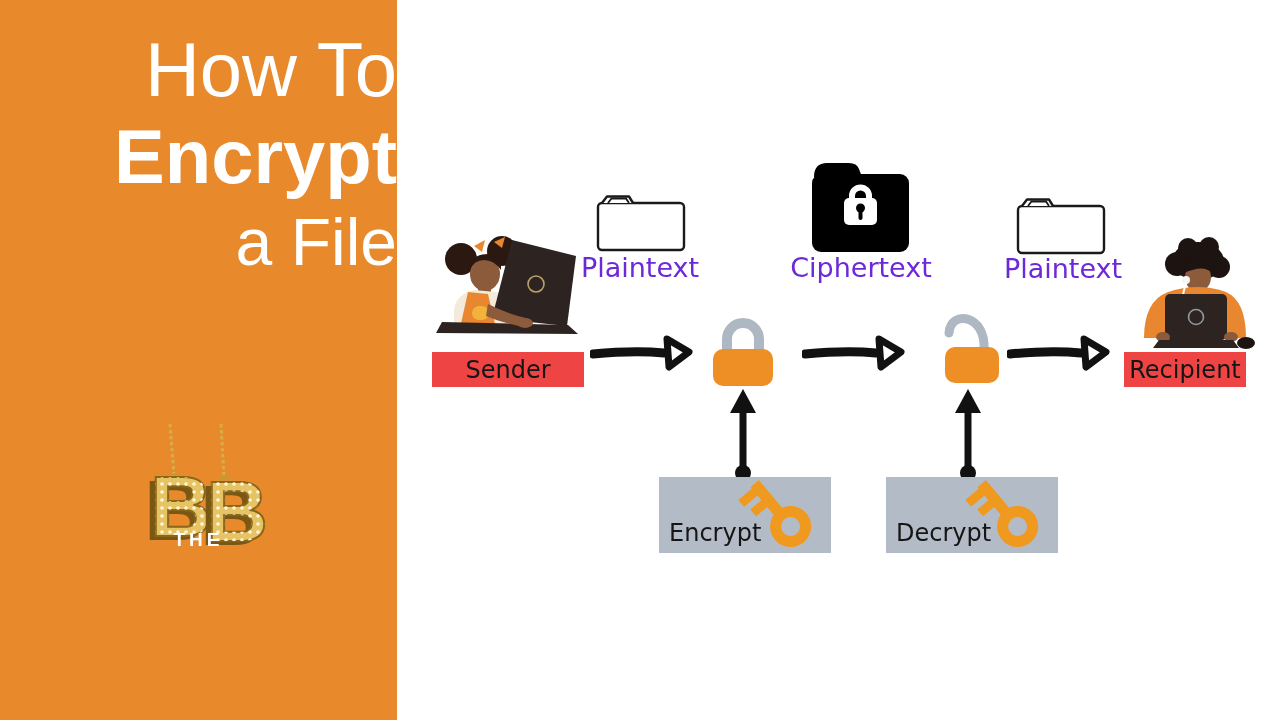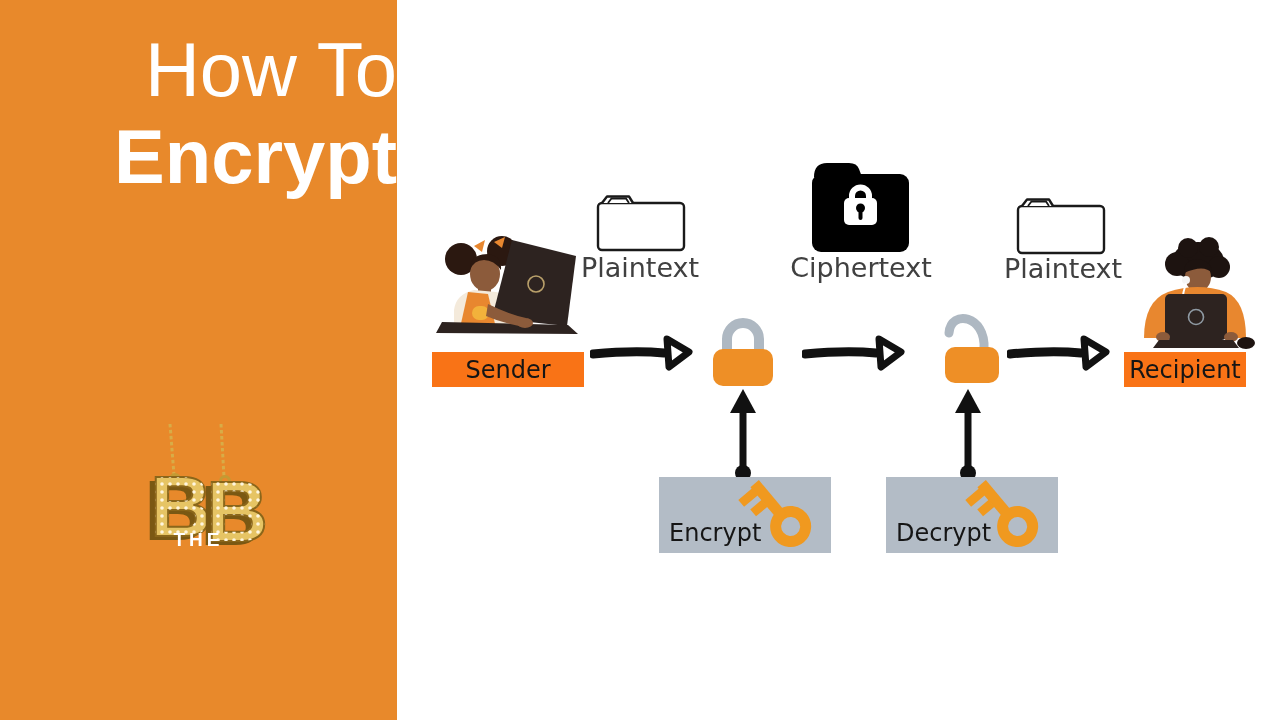--- a/index.html
+++ b/index.html
@@ -16,27 +16,27 @@
   .logo-svg{position:absolute;left:118px;top:424px;overflow:visible;}
   .brand-the{position:absolute;top:529px;left:0;width:100%;text-align:center;color:#fff;
              font-weight:700;font-size:19px;letter-spacing:4px;}
   .brand-name{position:absolute;top:573px;left:0;width:100%;text-align:center;color:#fff;
               font-weight:700;font-size:31px;letter-spacing:1px;}
 
   
   .heading{position:absolute;left:883px;top:22px;width:345px;margin:0;text-align:center;
            font-size:88px;font-weight:700;color:#ED9228;}
 
-  .node-label{position:absolute;font-family:"DejaVu Sans",sans-serif;color:#404040;
+  .node-label{position:absolute;font-family:"DejaVu Sans",sans-serif;color:#6d28d9;
               text-align:center;font-size:27px;}
   #lbl-plain1{left:572px;top:252px;width:136px;}
   #lbl-cipher{left:786px;top:252px;width:150px;}
   #lbl-plain2{left:995px;top:253px;width:136px;}
 
-  .tag{position:absolute;background:#f97316;color:#151515;font-family:"DejaVu Sans",sans-serif;
+  .tag{position:absolute;background:#ef4444;color:#151515;font-family:"DejaVu Sans",sans-serif;
        display:flex;align-items:center;justify-content:center;font-size:24px;}
   #tag-sender{left:432px;top:352px;width:152px;height:35px;}
   #tag-recipient{left:1124px;top:352px;width:122px;height:35px;}
 
   .panel{position:absolute;width:172px;height:76px;background:#B3BCC6;}
   #panel-encrypt{left:659px;top:477px;}
   #panel-decrypt{left:886px;top:477px;}
   .panel-label{position:absolute;left:10px;bottom:6px;font-family:"DejaVu Sans",sans-serif;
                font-size:24px;color:#151515;}
   .panel-key{position:absolute;right:0px;top:1px;overflow:visible;}
@@ -56,20 +56,21 @@
 </style>
 </head>
 <body>
 
 <div class="canvas">
 
   <aside class="sidebar">
     <div class="sidebar-title">
       <div class="t1">How To</div>
       <div class="t2">Encrypt</div>
+      <div class="t3">a File</div>
     </div>
 
     <svg class="logo-svg" width="170" height="125" viewBox="0 0 170 125">
       <defs>
         <pattern id="diam" width="8" height="8" patternUnits="userSpaceOnUse">
           <circle cx="4" cy="4" r="1.8" fill="#FFF6DF"></circle>
         </pattern>
       </defs>
 
       <path d="M52,0 L56,51" stroke="#D8AC47" stroke-width="3" stroke-dasharray="3.5 2.5" fill="none"></path>

